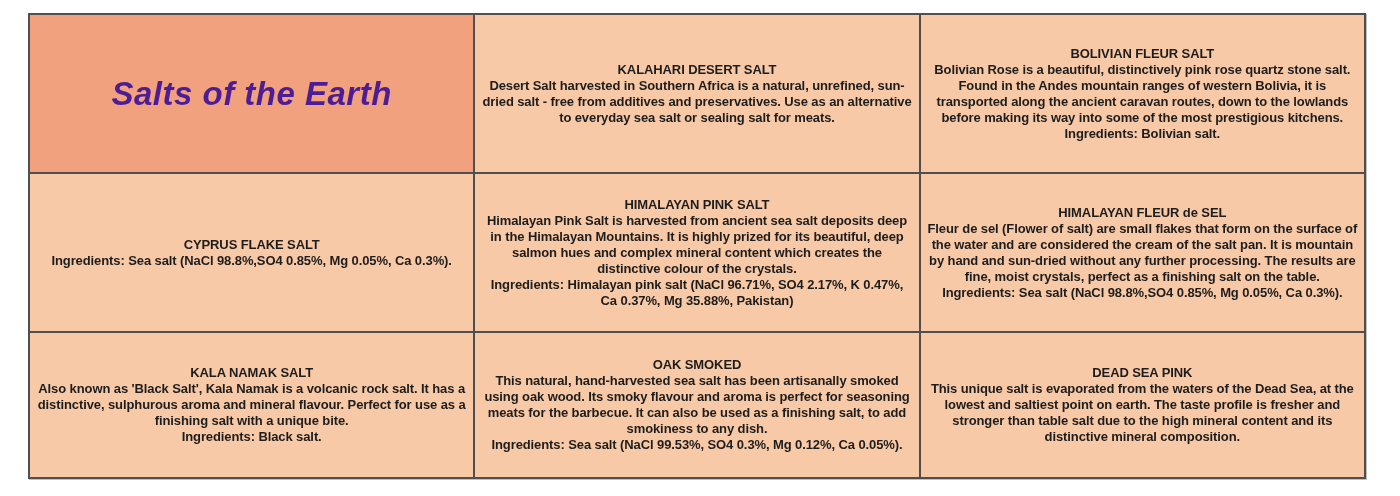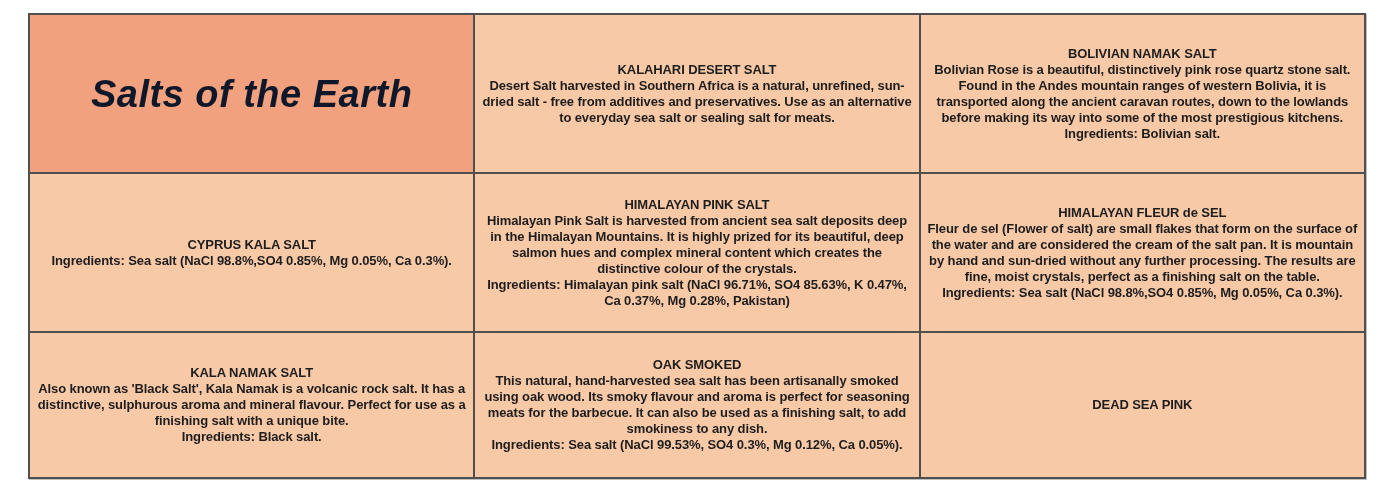--- a/index.html
+++ b/index.html
@@ -43,59 +43,59 @@
     padding: 4px 6px;
     font-size: 13px;
     font-weight: bold;
     line-height: 16px;
     letter-spacing: -0.1px;
   }
   .title-cell {
     background: var(--title-bg);
   }
   .main-title {
-    font-size: 38px;
+    font-size: 33px;
     font-weight: bold;
     font-style: italic;
     letter-spacing: 0.5px;
-    color: #0f172a;
+    color: #4c1d95;
   }
   .heading { white-space: nowrap; }
   .desc, .ingredients { width: 100%; }
 </style>
 </head>
 <body>
 
 <div class="canvas">
   <div class="grid">
 
     <div class="cell title-cell">
       <span class="main-title">Salts of the Earth</span>
     </div>
 
     <div class="cell">
       <div class="heading">KALAHARI DESERT SALT</div>
       <div class="desc">Desert Salt harvested in Southern Africa is a natural, unrefined, sun-dried salt - free from additives and preservatives. Use as an alternative to everyday sea salt or sealing salt for meats.</div>
     </div>
 
     <div class="cell">
-      <div class="heading">BOLIVIAN NAMAK SALT</div>
+      <div class="heading">BOLIVIAN FLEUR SALT</div>
       <div class="desc">Bolivian Rose is a beautiful, distinctively pink rose quartz stone salt. Found in the Andes mountain ranges of western Bolivia, it is transported along the ancient caravan routes, down to the lowlands before making its way into some of the most prestigious kitchens.</div>
       <div class="ingredients">Ingredients: Bolivian salt.</div>
     </div>
 
     <div class="cell">
-      <div class="heading">CYPRUS KALA SALT</div>
+      <div class="heading">CYPRUS FLAKE SALT</div>
       <div class="ingredients">Ingredients: Sea salt (NaCl 98.8%,SO4 0.85%, Mg 0.05%, Ca 0.3%).</div>
     </div>
 
     <div class="cell">
       <div class="heading">HIMALAYAN PINK SALT</div>
       <div class="desc">Himalayan Pink Salt is harvested from ancient sea salt deposits deep in the Himalayan Mountains. It is highly prized for its beautiful, deep salmon hues and complex mineral content which creates the distinctive colour of the crystals.</div>
-      <div class="ingredients">Ingredients: Himalayan pink salt (NaCl 96.71%, SO4 85.63%, K 0.47%, Ca 0.37%, Mg 0.28%, Pakistan)</div>
+      <div class="ingredients">Ingredients: Himalayan pink salt (NaCl 96.71%, SO4 2.17%, K 0.47%, Ca 0.37%, Mg 35.88%, Pakistan)</div>
     </div>
 
     <div class="cell">
       <div class="heading">HIMALAYAN FLEUR de SEL</div>
       <div class="desc">Fleur de sel (Flower of salt) are small flakes that form on the surface of the water and are considered the cream of the salt pan. It is mountain by hand and sun-dried without any further processing. The results are fine, moist crystals, perfect as a finishing salt on the table.</div>
       <div class="ingredients">Ingredients: Sea salt (NaCl 98.8%,SO4 0.85%, Mg 0.05%, Ca 0.3%).</div>
     </div>
 
     <div class="cell">
       <div class="heading">KALA NAMAK SALT</div>
@@ -104,16 +104,17 @@
     </div>
 
     <div class="cell">
       <div class="heading">OAK SMOKED</div>
       <div class="desc">This natural, hand-harvested sea salt has been artisanally smoked using oak wood. Its smoky flavour and aroma is perfect for seasoning meats for the barbecue. It can also be used as a finishing salt, to add smokiness to any dish.</div>
       <div class="ingredients">Ingredients: Sea salt (NaCl 99.53%, SO4 0.3%, Mg 0.12%, Ca 0.05%).</div>
     </div>
 
     <div class="cell">
       <div class="heading">DEAD SEA PINK</div>
+      <div class="desc">This unique salt is evaporated from the waters of the Dead Sea, at the lowest and saltiest point on earth. The taste profile is fresher and stronger than table salt due to the high mineral content and its distinctive mineral composition.</div>
     </div>
 
   </div>
 </div>
 
 </body></html>

